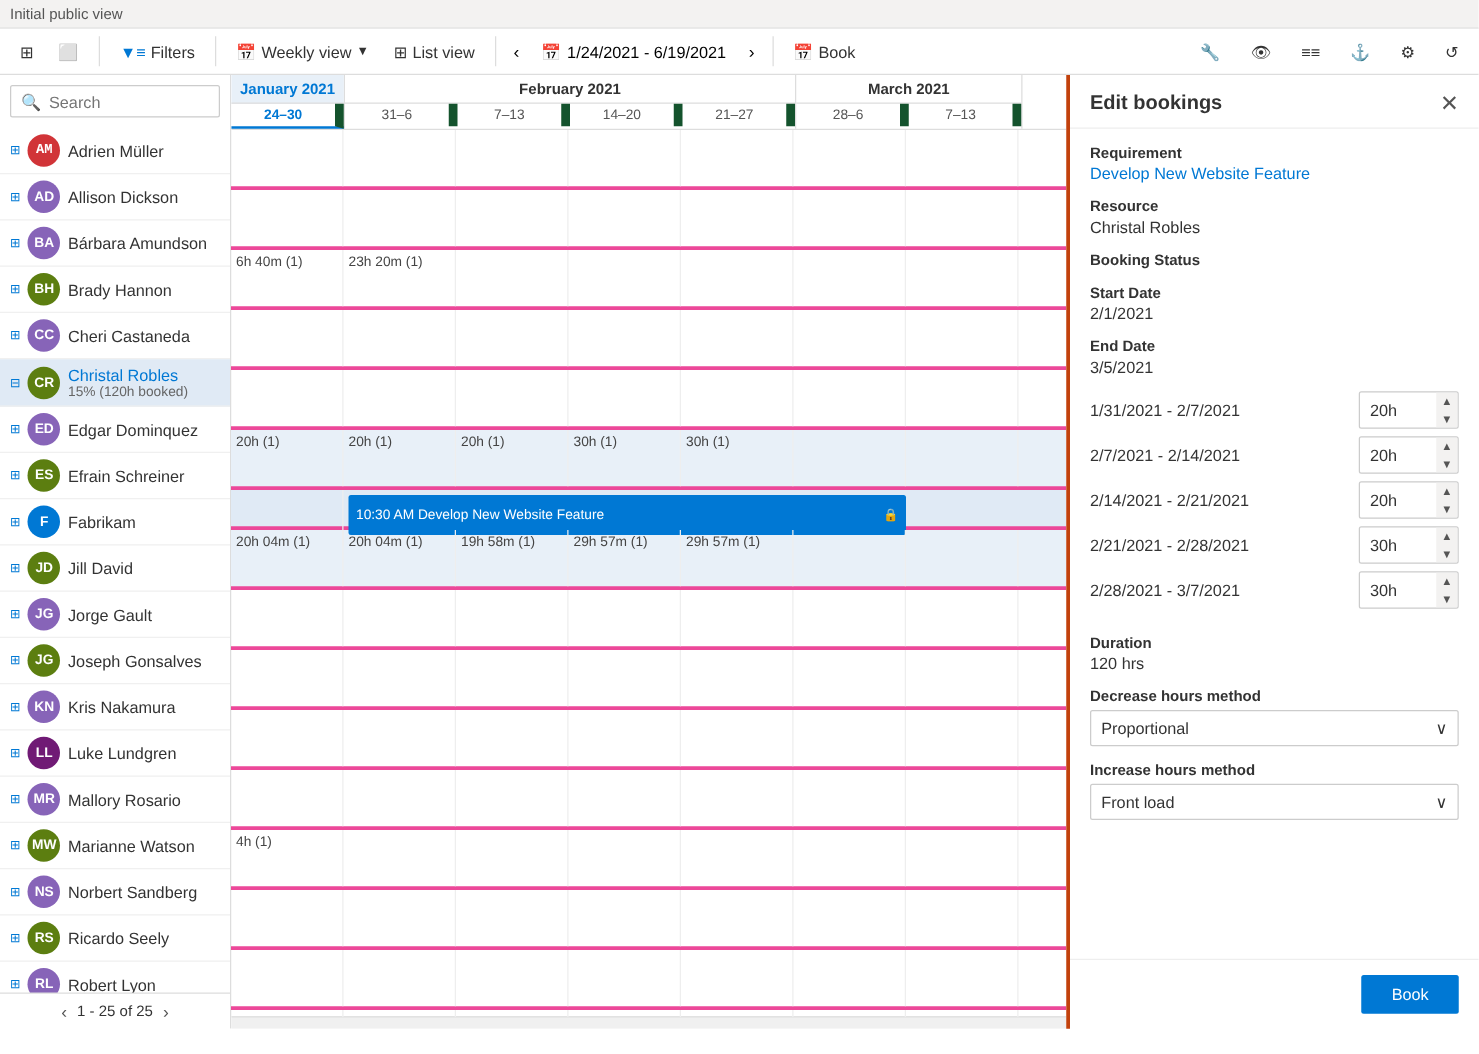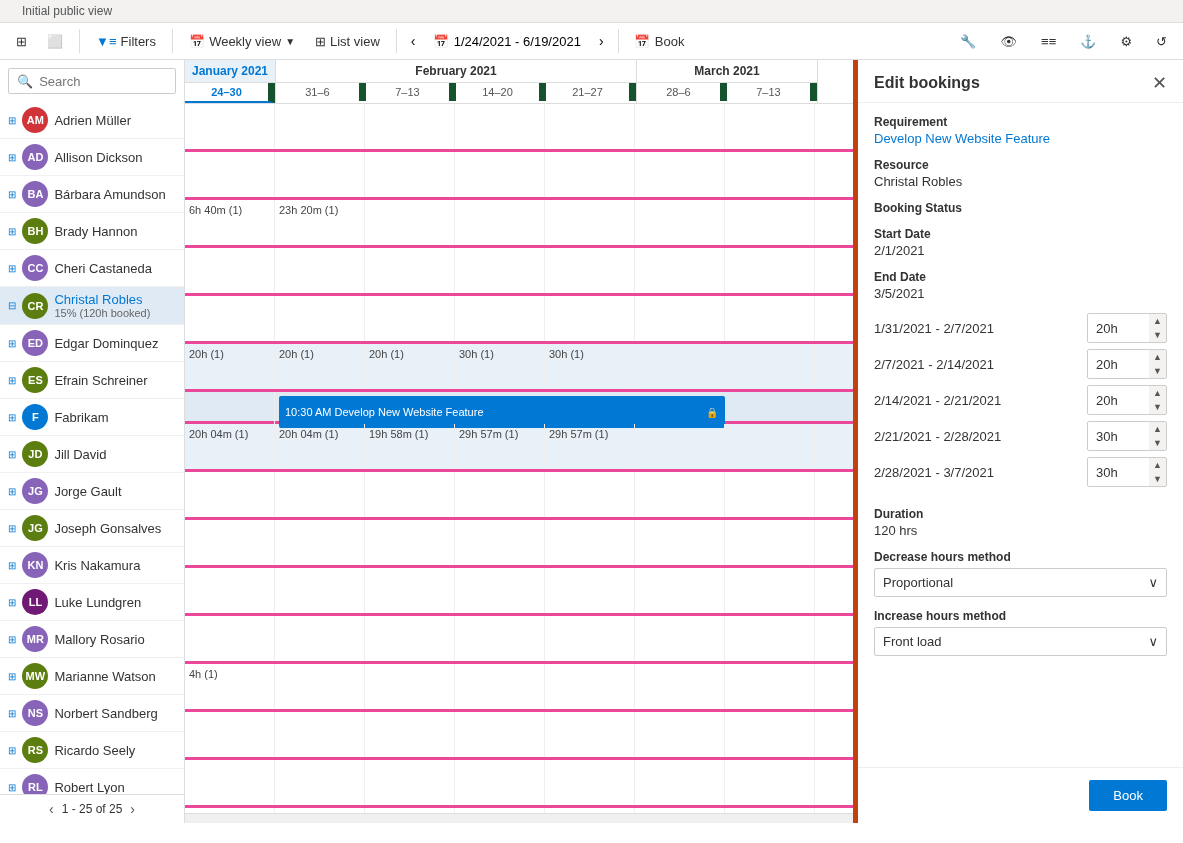--- a/index.html
+++ b/index.html
@@ -2,21 +2,21 @@
 <html><head>
   <meta charset="utf-8">
   <style>
     * { box-sizing: border-box; margin: 0; padding: 0; font-family: 'Segoe UI', Arial, sans-serif; }
     body { background: #fff; font-size: 13px; color: #333; overflow: hidden; }
 
     
     .top-bar {
       background: #f3f2f1;
       border-bottom: 1px solid #ddd;
-      padding: 4px 22px;
+      padding: 4px 8px;
       font-size: 12px;
       color: #555;
     }
 
     
     .toolbar {
       display: flex;
       align-items: center;
       padding: 6px 8px;
       border-bottom: 1px solid #ddd;
@@ -191,21 +191,21 @@
       justify-content: space-between;
       position: absolute;
       left: 0; right: 0; top: 50%; transform: translateY(-50%);
       margin: 0 2px;
       height: 32px;
     }
 
     
     .right-panel {
       width: 330px;
-      border-left: 5px solid #c2410c;
+      border-left: 3px solid #c2410c;
       background: #fff;
       display: flex;
       flex-direction: column;
       flex-shrink: 0;
       overflow-y: auto;
     }
     .panel-header {
       display: flex;
       align-items: center;
       justify-content: space-between;
@@ -337,21 +337,21 @@
 
   <div class="left-panel">
     <div class="search-bar">
       <span style="color:#555; font-size:13px;">🔍</span>
       <input type="text" placeholder="Search" style="">
       <span class="sort-icon">⇅</span>
     </div>
     <div class="resource-list" id="resource-list">
     <div class="resource-item">
           <span class="expand-icon" style="color: rgb(0, 120, 212);">⊞</span>
-          <div class="avatar" style="background: rgb(209, 52, 56);">AM</div>
+          <div class="avatar" style="background: rgb(209, 52, 56); font-family: Liberation Mono, monospace;">AM</div>
           <div class="resource-info">
             <span class="resource-name">Adrien Müller</span>
           </div>
         </div>
         <div class="resource-item">
           <span class="expand-icon" style="color: rgb(0, 120, 212);">⊞</span>
           <div class="avatar" style="background: rgb(135, 100, 184);">AD</div>
           <div class="resource-info">
             <span class="resource-name">Allison Dickson</span>
           </div>

